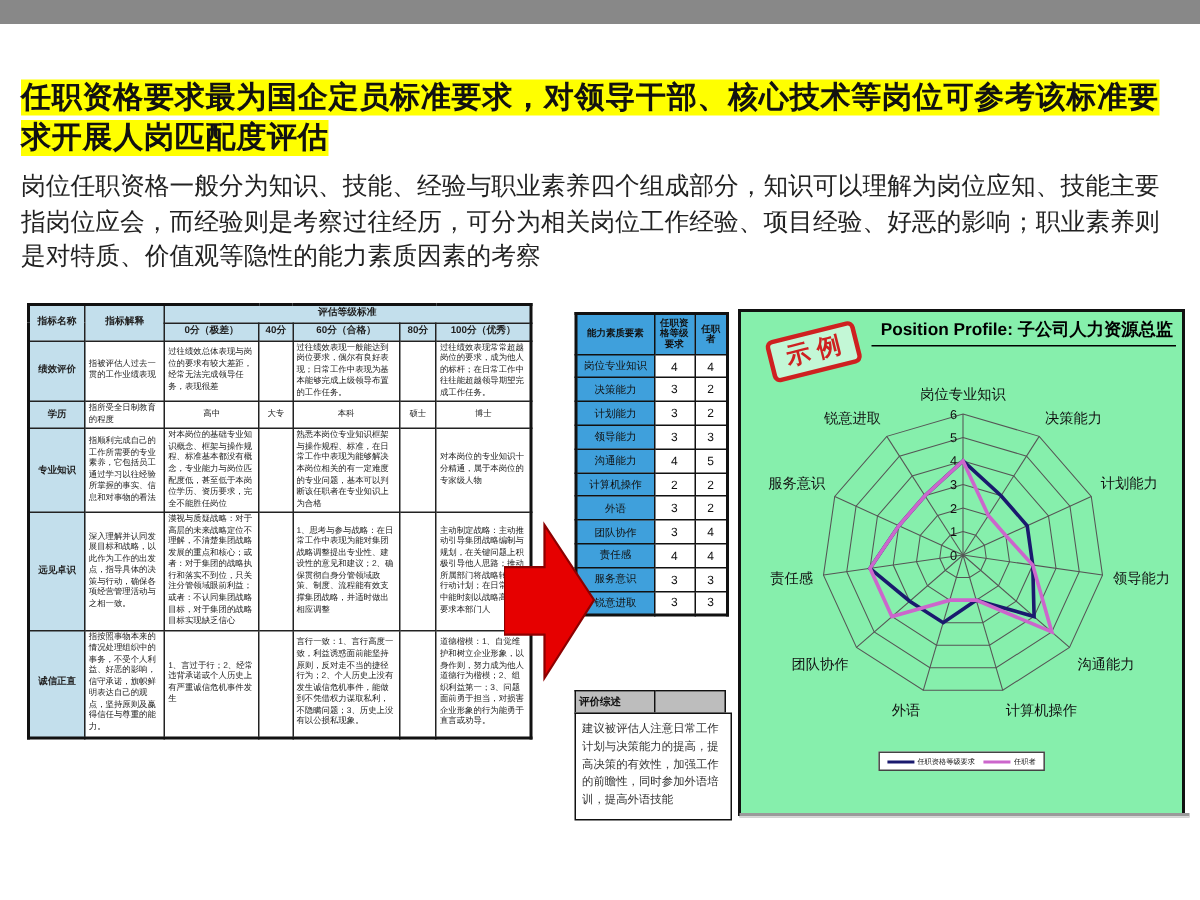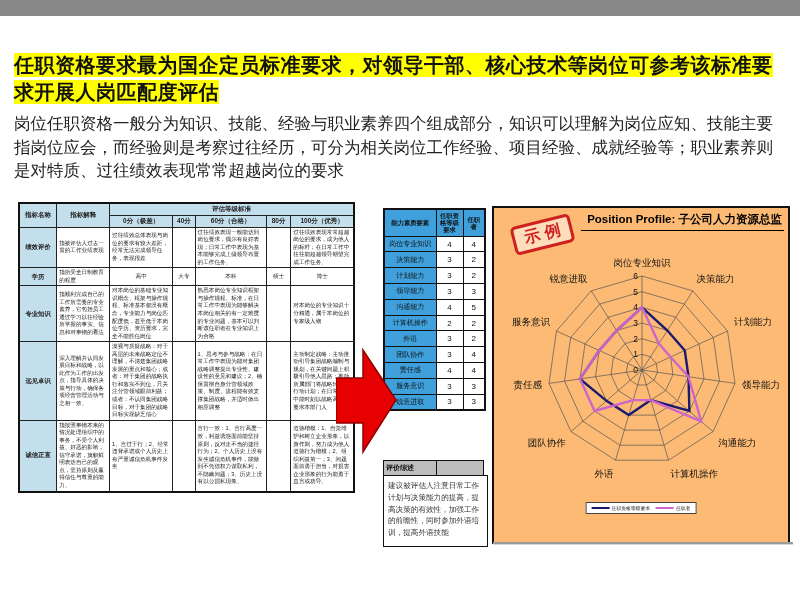--- a/index.html
+++ b/index.html
@@ -35,21 +35,21 @@
 
   
   .summary-header{position:absolute;left:383px;top:444px;width:101px;border-collapse:collapse;
     border:1.5px solid #111;font-size:7px;color:#111;}
   .summary-header td{border:1px solid #111;background:#bdbdbd;padding:2px 2px;font-weight:bold;}
   .summary-box{position:absolute;left:383px;top:459px;width:95px;height:62px;border:1.5px solid #111;
     background:#fff;font-size:7.6px;line-height:1.55;color:#333;padding:4px;}
 
   
   .radar-panel{position:absolute;left:492px;top:190px;width:298px;height:338px;
-    border:2px solid #111;background:#fdba74;box-sizing:border-box;}
+    border:2px solid #111;background:#86efac;box-sizing:border-box;}
   .radar-title{position:absolute;right:4px;top:2px;font-size:11.5px;font-weight:bold;color:#000;
     border-bottom:1.5px solid #000;padding:2px 2px 3px 6px;}
   .stamp{position:absolute;left:18px;top:12px;transform:rotate(-14deg);color:#cf2020;
     border:3px solid #cf2020;border-radius:5px;font-size:16px;font-weight:bold;
     letter-spacing:5px;padding:1px 4px 1px 9px;background:rgba(255,255,255,.5);}
   .radar-svg{position:absolute;left:0;top:28px;}
   .radar-svg text.tick{font-size:8.5px;fill:#111;font-family:"Liberation Sans",sans-serif;}
   .radar-svg text.axis-label{font-size:9.5px;fill:#111;font-family:"Liberation Sans",sans-serif;}
   .legend{position:absolute;left:50%;transform:translateX(-50%);bottom:28px;border:1px solid #444;
     padding:2px 5px;display:flex;align-items:center;gap:6px;font-size:4.8px;color:#111;background:#fff;}
@@ -62,21 +62,21 @@
 </style>
 </head>
 <body>
 
 <div class="slide">
 
   <div class="title-block">
     <span>任职资格要求最为国企定员标准要求，对领导干部、核心技术等岗位可参考该标准要求开展人岗匹配度评估</span>
   </div>
 
-  <div class="intro">岗位任职资格一般分为知识、技能、经验与职业素养四个组成部分，知识可以理解为岗位应知、技能主要指岗位应会，而经验则是考察过往经历，可分为相关岗位工作经验、项目经验、成就经验等；职业素养则是对特质、过往绩效表现常常超越岗位的要求</div>
+  <div class="intro">岗位任职资格一般分为知识、技能、经验与职业素养四个组成部分，知识可以理解为岗位应知、技能主要指岗位应会，而经验则是考察过往经历，可分为相关岗位工作经验、项目经验、好恶的影响；职业素养则是对特质、价值观等隐性的能力素质因素的考察</div>
 
   <table class="criteria">
     <colgroup>
       <col style="width:37px">
         <col style="width:52px">
         <col style="width:62px">
       <col style="width:22px">
         <col style="width:70px">
         <col style="width:24px">
         <col style="width:62px">

